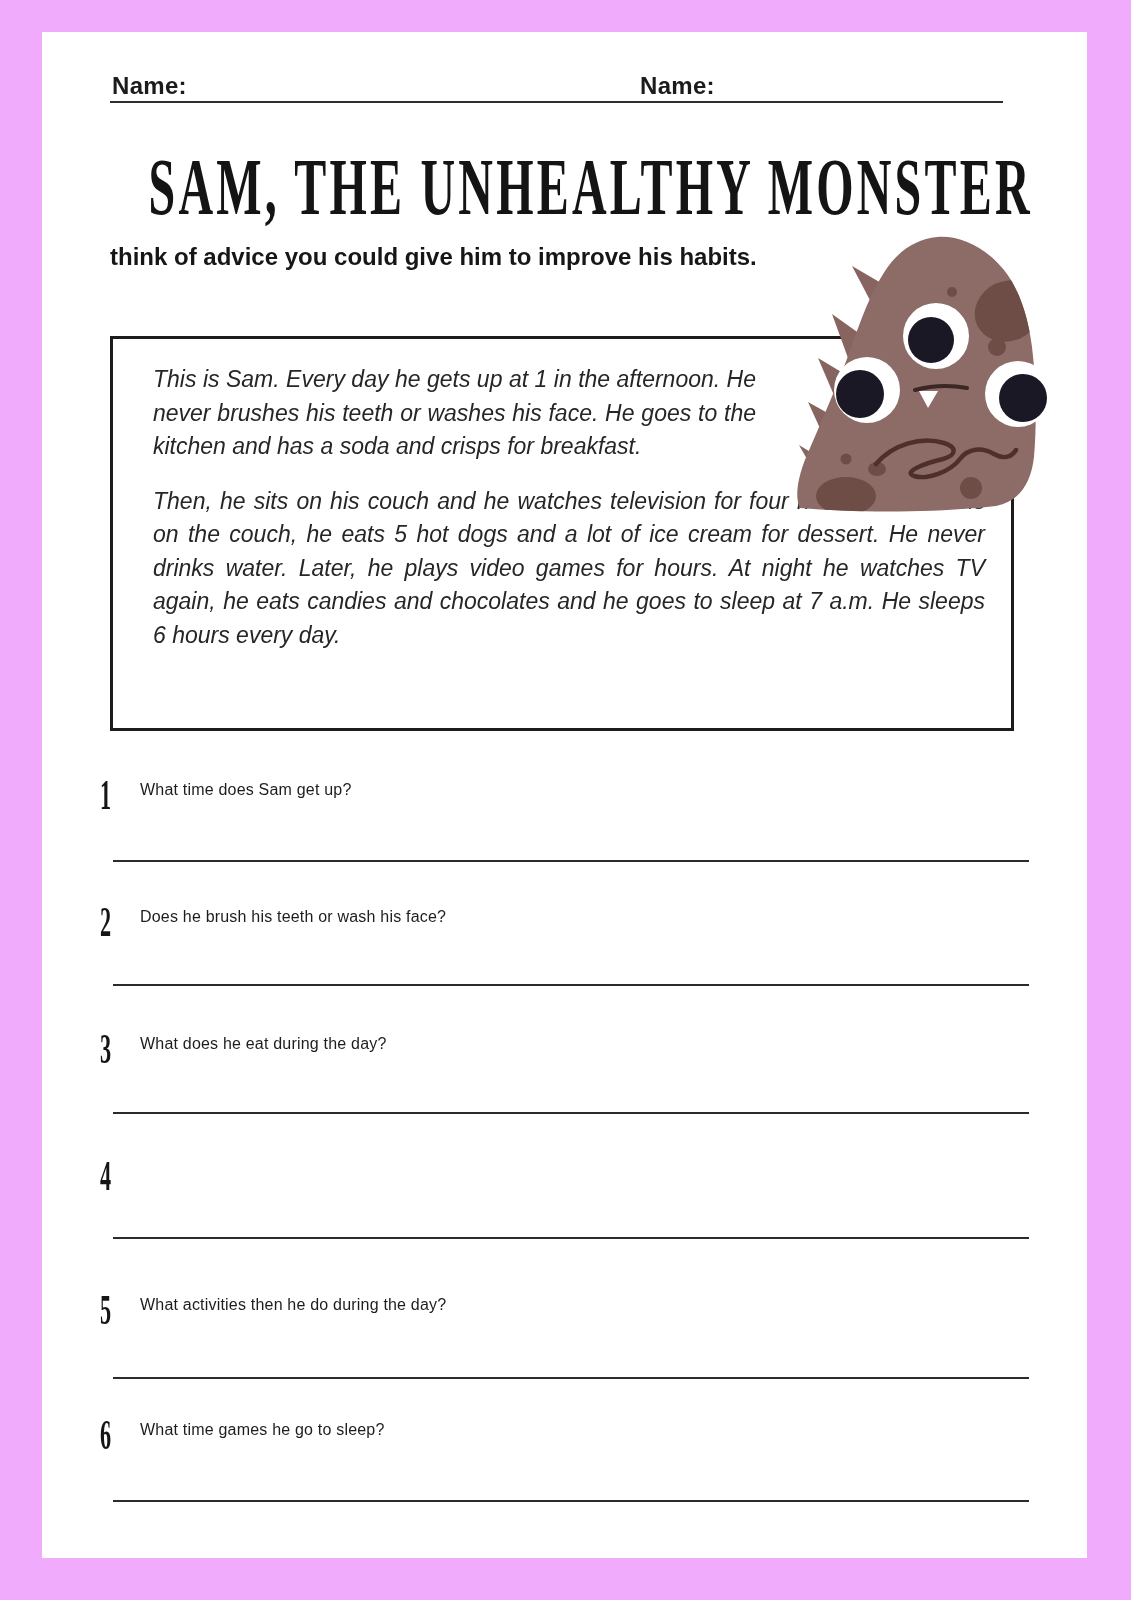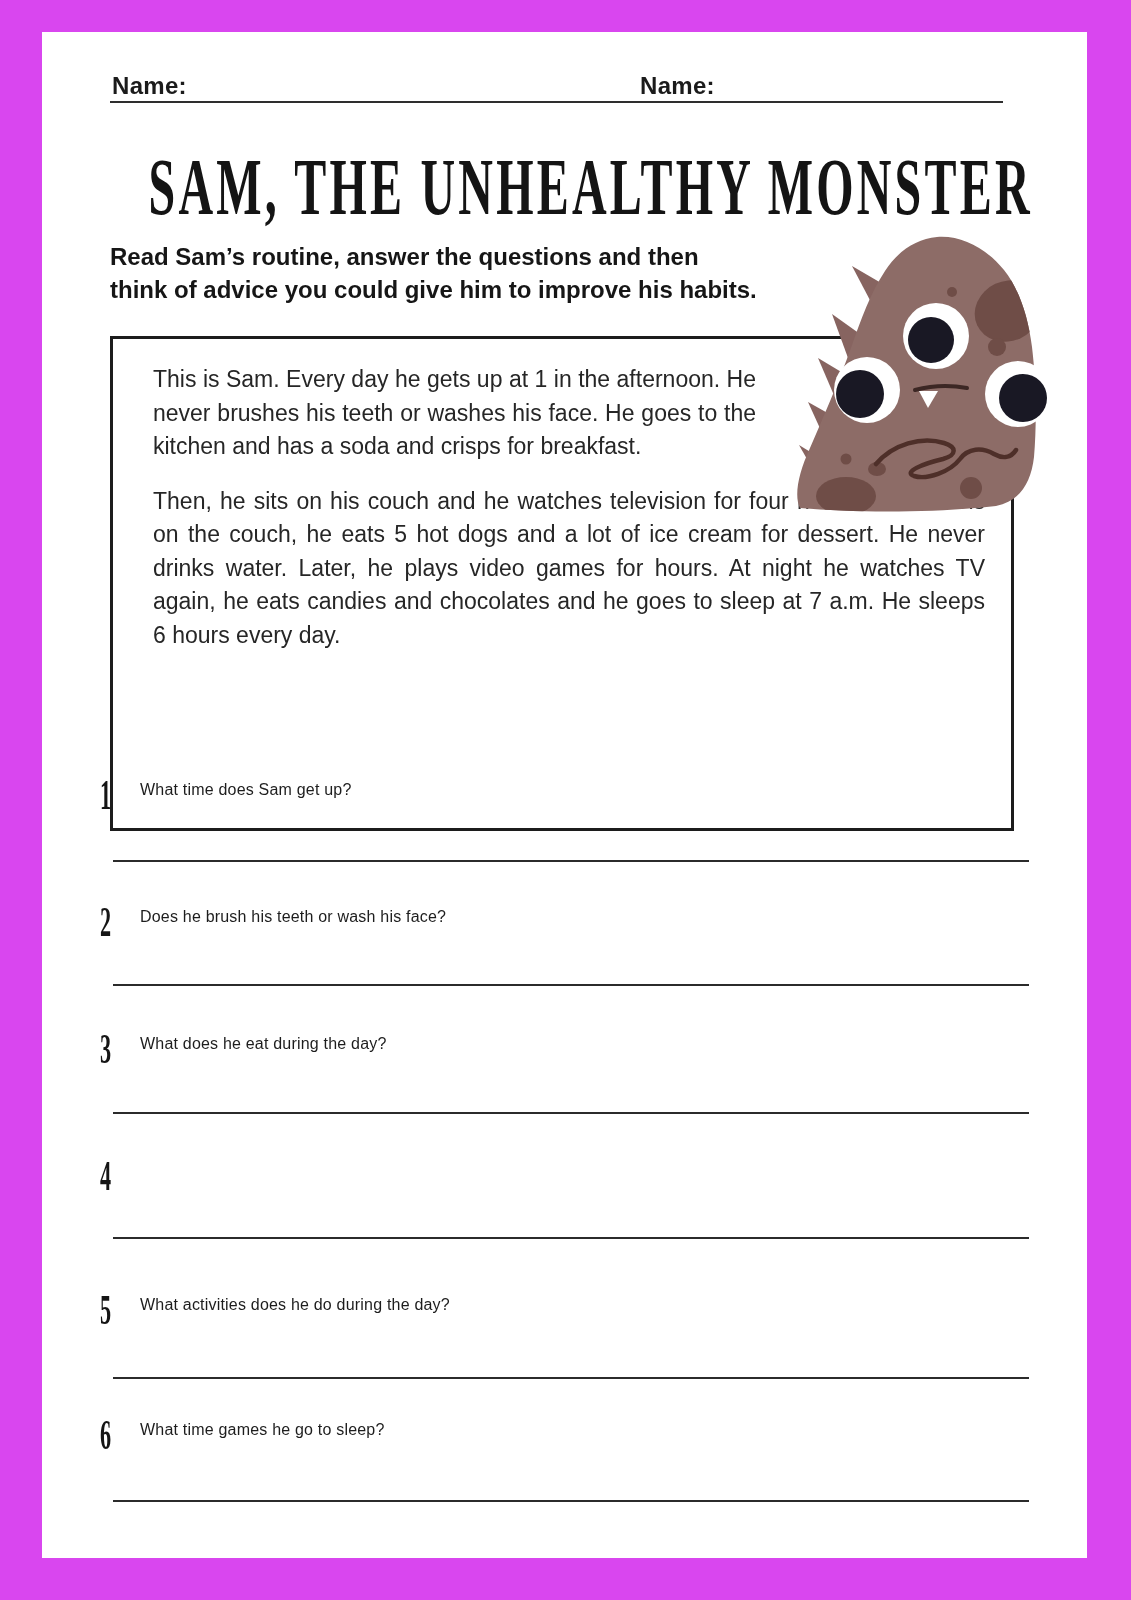--- a/index.html
+++ b/index.html
@@ -1,38 +1,38 @@
 <!DOCTYPE html>
 <html><head>
 <meta charset="utf-8">
 <style>
   html,body{margin:0;padding:0;background:#efece8;}
   .page{
     position:relative;width:1131px;height:1600px;overflow:hidden;
-    background:#d946ef;
+    background:#f0abfc;
     font-family:"Liberation Sans", sans-serif;
     color:#1e1e1e;
   }
   .paper{position:absolute;left:42px;top:32px;width:1045px;height:1526px;background:#ffffff;}
   .abs{position:absolute;}
   
   .hdr-label{font-size:24px;font-weight:700;color:#1b1b1b;letter-spacing:.3px;}
   .hdr-line{height:2px;background:#2e2e2e;}
   
   .title{
     left:48px;top:142px;width:1005px;text-align:center;white-space:nowrap;
     font-family:"Liberation Serif", serif;font-weight:700;font-size:60px;color:#141414;
     letter-spacing:4px;transform:scale(0.80,1.34);transform-origin:50% 0;
   }
   
   .instructions{left:110px;top:240px;width:720px;font-size:24px;font-weight:700;line-height:33px;color:#161616;}
   
   .passage-box{
-    left:110px;top:336px;width:904px;height:495px;
-    border:3px solid #1c1c1c;box-sizing:border-box;background:#ffffff;
+    left:110px;top:336px;width:904px;height:395px;
+    border:3px solid #1c1c1c;box-sizing:border-box;background:#ffffff;font-style:italic;
   }
   .passage-box p{
     font-size:23px;line-height:33.5px;color:#262626;
     text-align:justify;text-align-last:left;
   }
   .p1{margin:24px 255px 0 40px;}
   .p2{margin:21px 26px 0 40px;}
   
   .monster{left:786px;top:222px;width:272px;height:294px;}
   
@@ -51,21 +51,20 @@
 <div class="page">
   <div class="paper"></div>
 
   <div class="abs hdr-label" style="left:112px;top:72px;">Name:</div>
   <div class="abs hdr-label" style="left:640px;top:72px;">Name:</div>
   <div class="abs hdr-line" style="left:110px;top:101px;width:893px;"></div>
 
   <div class="abs title">SAM, THE UNHEALTHY MONSTER</div>
 
   <div class="abs instructions">
-    <div>Read Sam’s routine, answer the questions and then</div>
     <div>think of advice you could give him to improve his habits.</div>
   </div>
 
   <div class="abs passage-box">
     <p class="p1">This is Sam. Every day he gets up at 1 in the afternoon. He never brushes his teeth or washes his face. He goes to the kitchen and has a soda and crisps for breakfast.</p>
     <p class="p2">Then, he sits on his couch and he watches television for four hours. While he is on the couch, he eats 5 hot dogs and a lot of ice cream for dessert. He never drinks water. Later, he plays video games for hours. At night he watches TV again, he eats candies and chocolates and he goes to sleep at 7 a.m. He sleeps 6 hours every day.</p>
   </div>
 
   <svg class="abs monster" viewBox="786 222 272 294" aria-hidden="true">
     <defs>
@@ -134,21 +133,21 @@
   </div>
   <div class="abs answer-line" style="top:1112px;"></div>
 
   <div class="abs q-row" style="left:100px;top:1155px;width:900px;">
     <span class="q-num">4</span>
   </div>
   <div class="abs answer-line" style="top:1237px;"></div>
 
   <div class="abs q-row" style="left:100px;top:1289px;width:900px;">
     <span class="q-num">5</span>
-    <span class="q-text">What activities does he do during the day?</span>
+    <span class="q-text">What activities then he do during the day?</span>
   </div>
   <div class="abs answer-line" style="top:1377px;"></div>
 
   <div class="abs q-row" style="left:100px;top:1414px;width:900px;">
     <span class="q-num">6</span>
     <span class="q-text">What time games he go to sleep?</span>
   </div>
   <div class="abs answer-line" style="top:1500px;"></div>
 </div>
 

